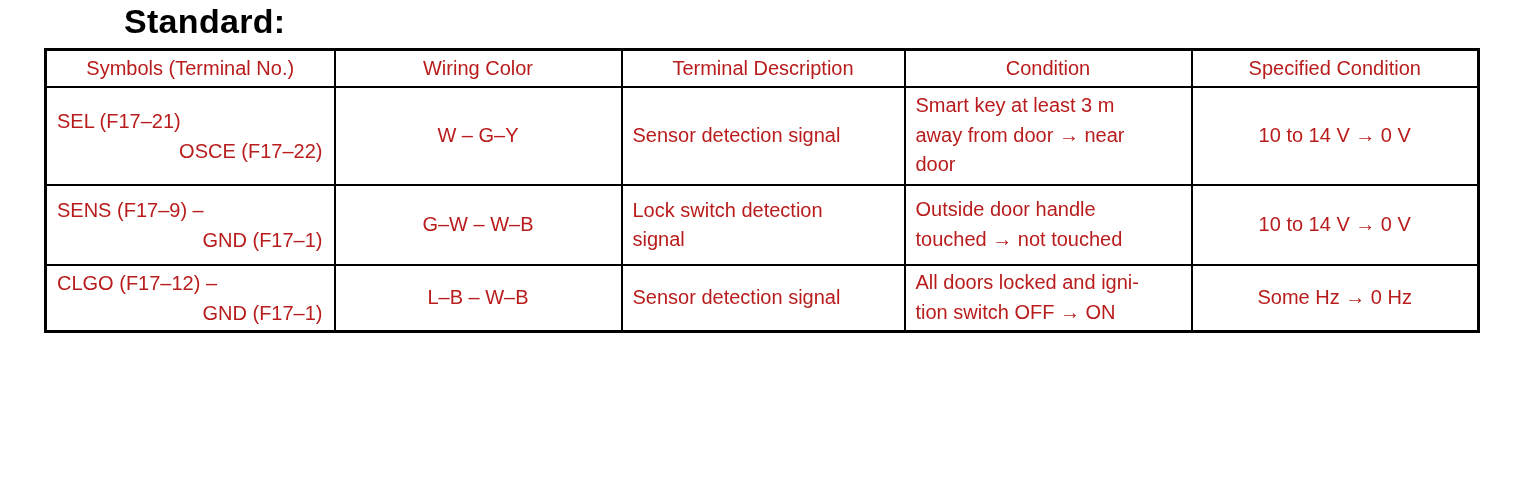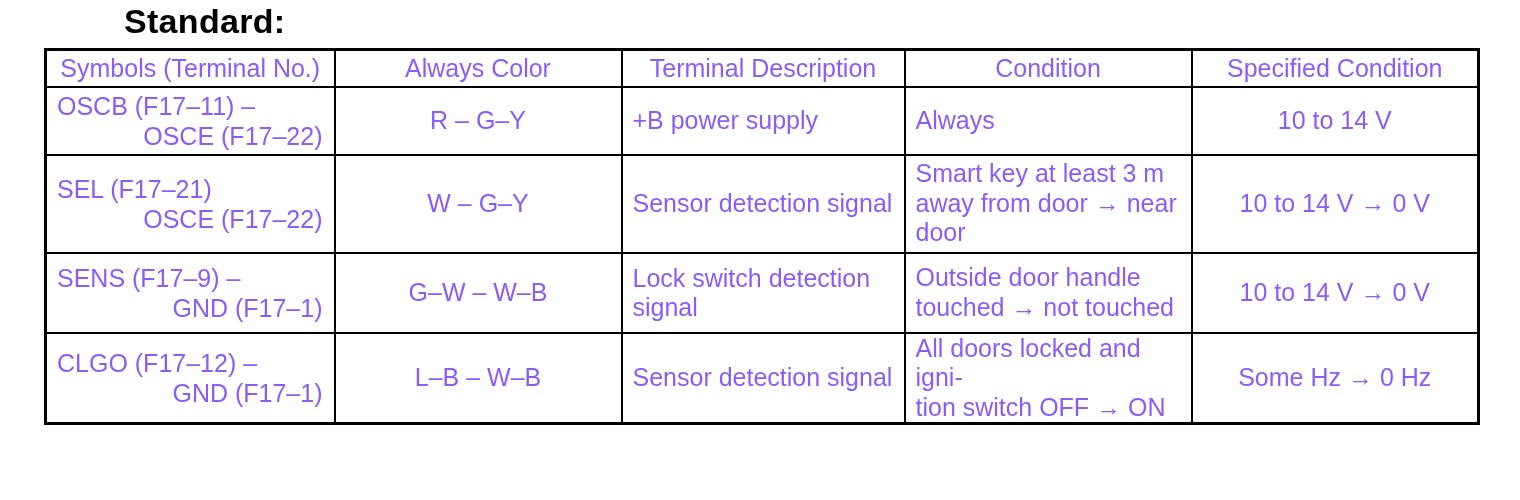--- a/index.html
+++ b/index.html
@@ -25,23 +25,23 @@
     left: 44px;
     top: 48px;
     width: 1433px;
     border-collapse: collapse;
     table-layout: fixed;
     border: 3px solid #000000;
   }
   .spec-table th,
   .spec-table td {
     border: 2px solid #000000;
-    font-size: 25px;
+    font-size: 20px;
     font-weight: 400;
-    color: #8b5cf6;
+    color: #b91c1c;
     vertical-align: middle;
     overflow: hidden;
   }
   .spec-table thead tr { height: 37px; }
   .spec-table th {
     text-align: center;
     font-weight: 400;
     padding: 0 4px;
   }
   tr.row-0 { height: 68px; }
@@ -86,37 +86,27 @@
   <colgroup>
     <col style="width:289px">
     <col style="width:287px">
     <col style="width:283px">
     <col style="width:287px">
     <col style="width:287px">
   </colgroup>
   <thead>
     <tr>
       <th>Symbols (Terminal No.)</th>
-      <th>Always Color</th>
+      <th>Wiring Color</th>
       <th>Terminal Description</th>
       <th>Condition</th>
       <th>Specified Condition</th>
     </tr>
   </thead>
   <tbody>
-    <tr class="row-0">
-      <td class="cell-symbols">
-        <div class="sym-line1">OSCB (F17–11) –</div>
-        <div class="sym-line2">OSCE (F17–22)</div>
-      </td>
-      <td class="cell-wiring">R – G–Y</td>
-      <td class="cell-desc">+B power supply</td>
-      <td class="cell-cond">Always</td>
-      <td class="cell-spec">10 to 14 V</td>
-    </tr>
     <tr class="row-1">
       <td class="cell-symbols">
         <div class="sym-line1">SEL (F17–21)</div>
         <div class="sym-line2">OSCE (F17–22)</div>
       </td>
       <td class="cell-wiring">W – G–Y</td>
       <td class="cell-desc">Sensor detection signal</td>
       <td class="cell-cond">Smart key at least 3 m
 away from door → near
 door</td>

